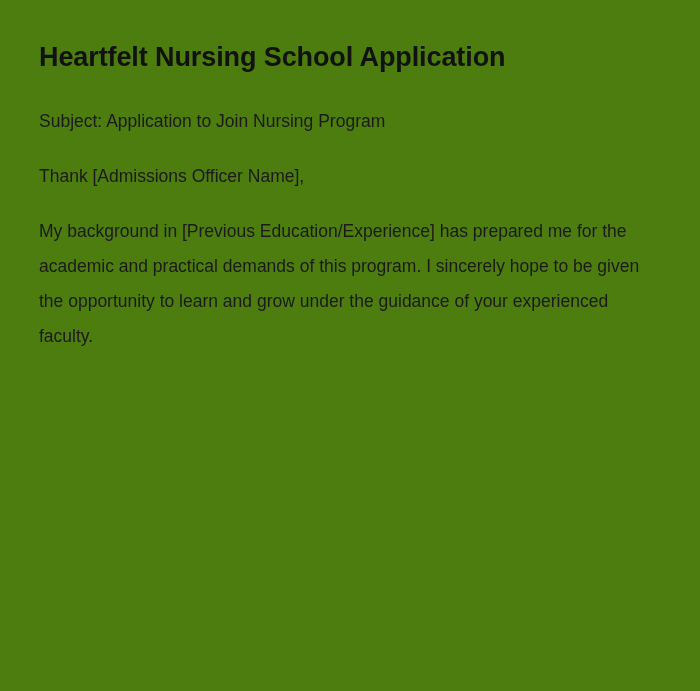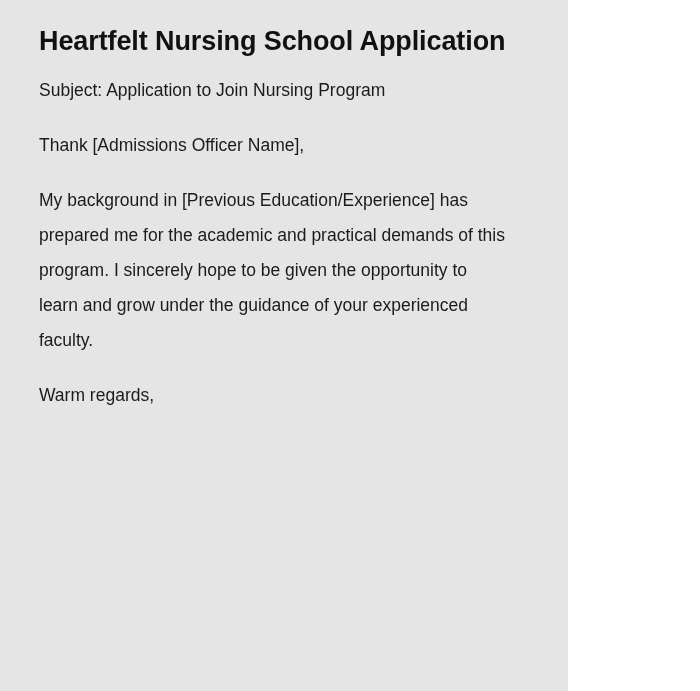--- a/index.html
+++ b/index.html
@@ -9,24 +9,24 @@
   body {
     width: 700px;
     height: 691px;
     background: #ffffff;
     font-family: "Liberation Sans", sans-serif;
     -webkit-font-smoothing: antialiased;
     overflow: hidden;
   }
   .letter {
     box-sizing: border-box;
-    width: 568px;
+    width: 700px;
     min-height: 691px;
-    padding: 22px 58px 24px 39px;
-    background: #e5e5e5;
+    padding: 38px 58px 24px 39px;
+    background: #4d7c0f;
   }
   .letter-title {
     margin: 0 0 0 0;
     padding: 0;
     font-size: 27px;
     line-height: 38px;
     font-weight: 700;
     color: #111111;
     letter-spacing: -0.1px;
   }
@@ -38,37 +38,36 @@
     margin: 20px 0 0 0;
     padding: 0;
     font-size: 17.5px;
     line-height: 35px;
     font-weight: 400;
     color: #1b1b1b;
     max-width: 604px;
     word-wrap: break-word;
   }
   .letter-para.subject {
-    margin-top: 13px;
+    margin-top: 28px;
   }
 </style>
 </head>
 <body>
 
 <article class="letter">
 
   <h1 class="letter-title">Heartfelt Nursing School Application</h1>
 
   <div class="letter-body">
 
     <p class="letter-para subject">Subject: Application to Join Nursing Program</p>
 
     <p class="letter-para">Thank [Admissions Officer Name],</p>
 
 
     <p class="letter-para">My background in [Previous Education/Experience] has prepared me for the academic and practical demands of this program. I sincerely hope to be given the opportunity to learn and grow under the guidance of your experienced faculty.</p>
 
 
-    <p class="letter-para">Warm regards,</p>
 
 
   </div>
 </article>
 
 </body></html>

